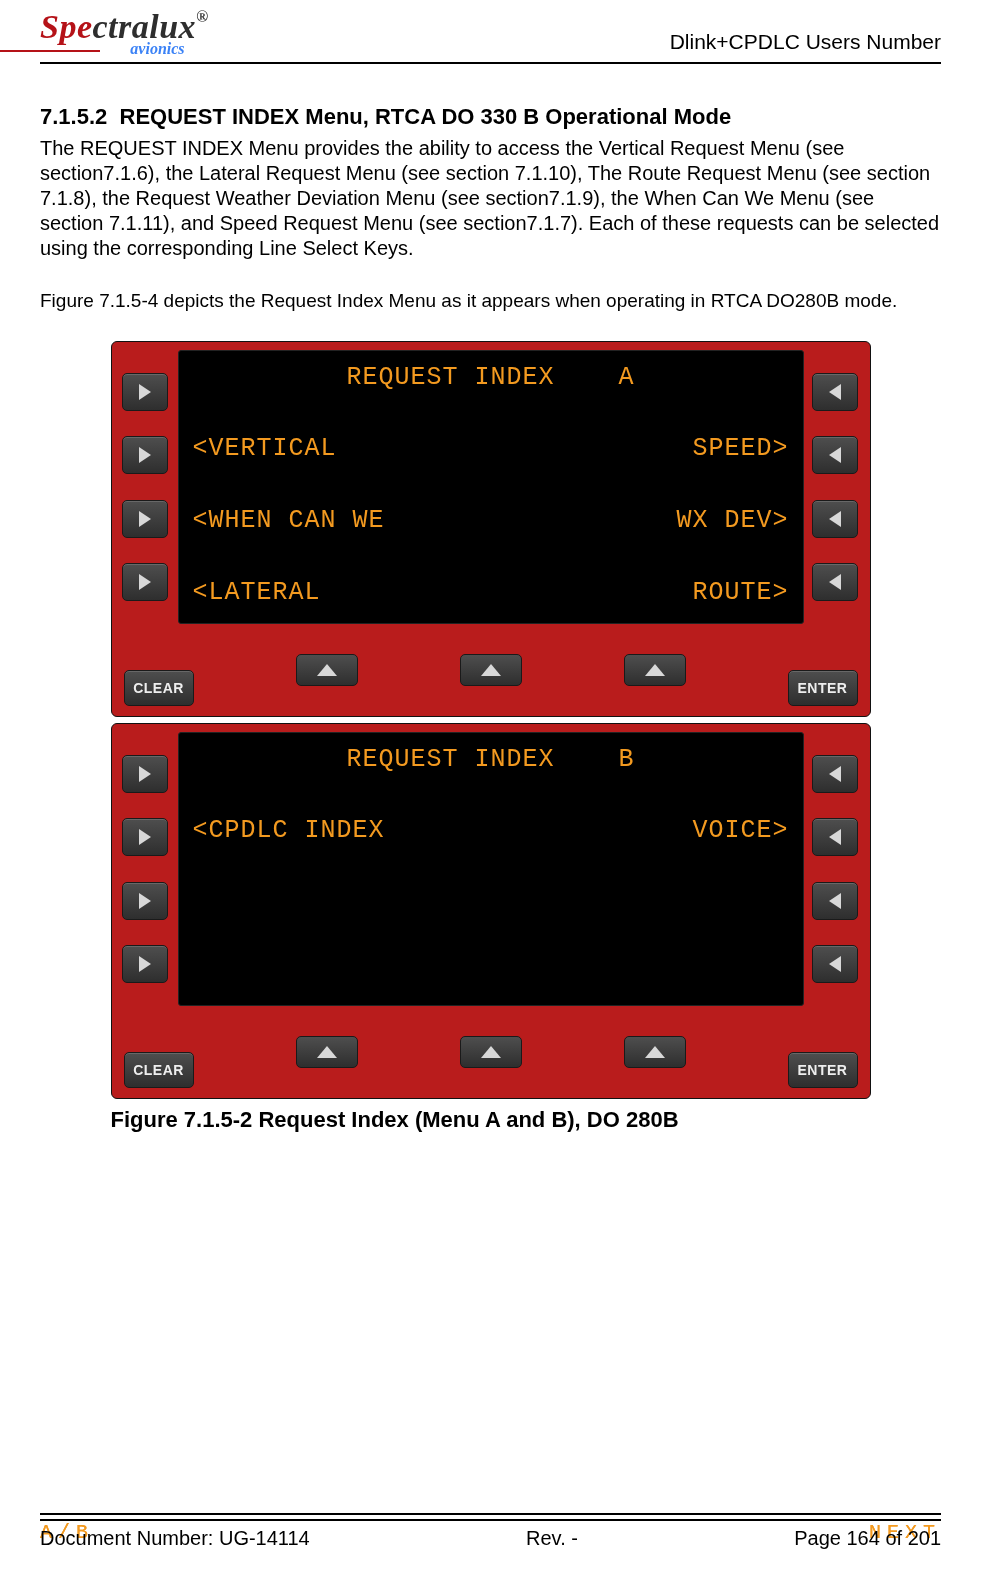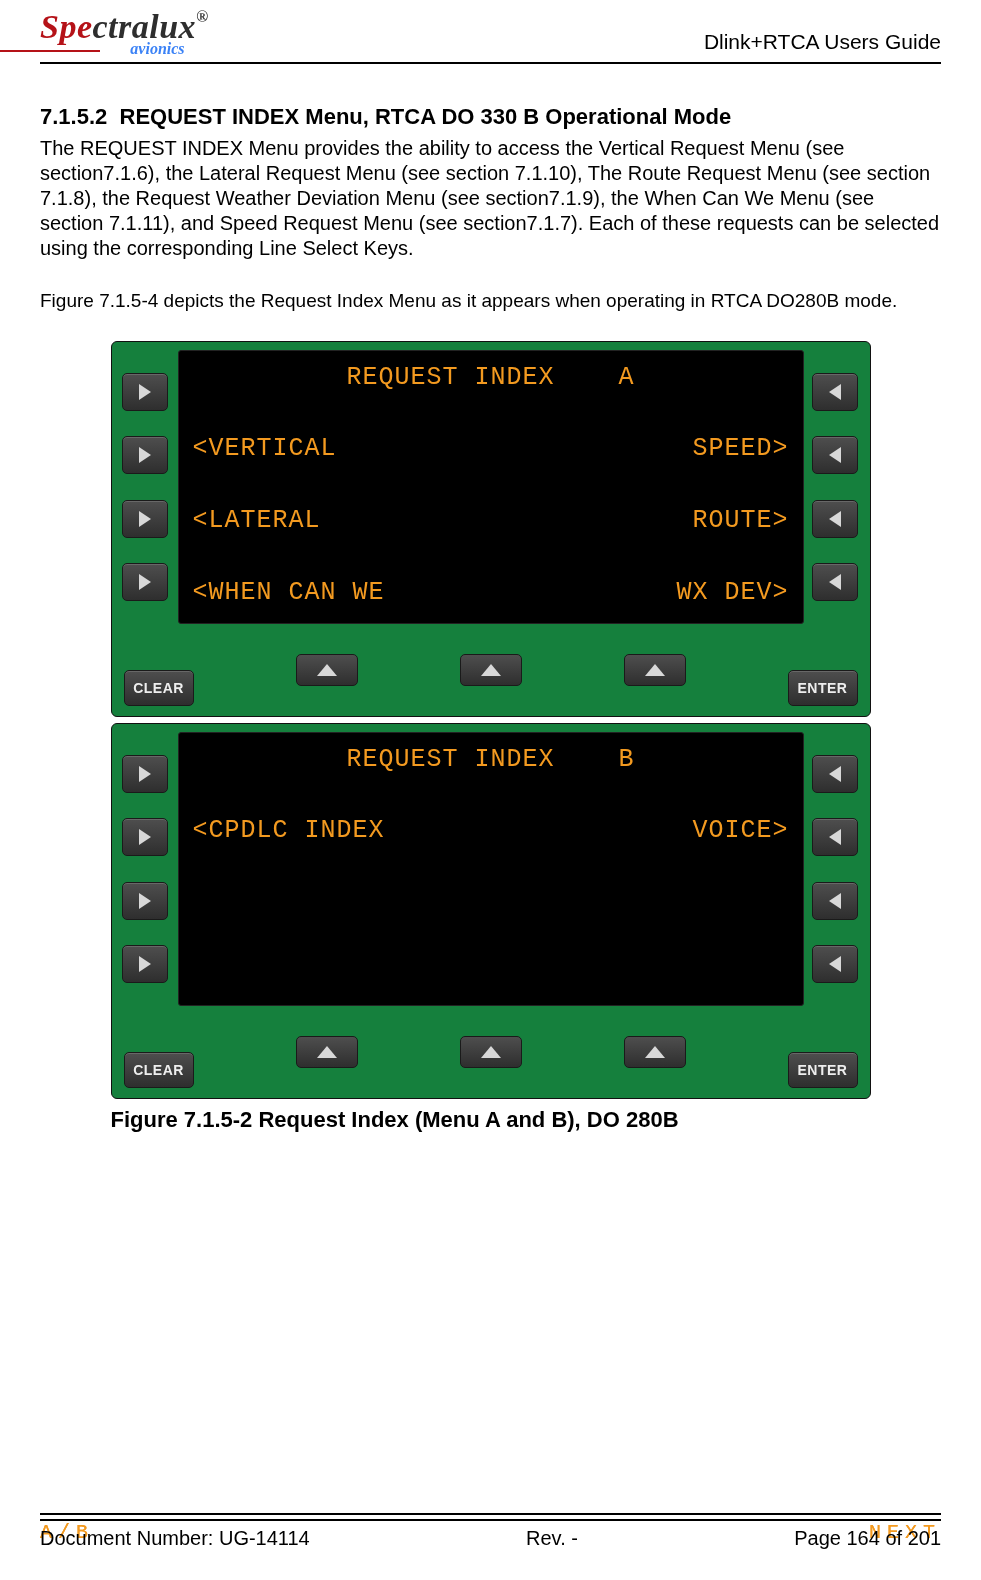--- a/index.html
+++ b/index.html
@@ -69,21 +69,21 @@
   .body-text {
     font-size: 20px;
     line-height: 1.25;
     margin-bottom: 28px;
   }
   .figure-area {
     width: 760px;
     margin: 0 auto 10px auto;
   }
   .device {
-    background: #15803d;
+    background: #b91c1c;
     border: 1px solid #111;
     border-radius: 6px;
     padding: 8px 10px 10px 10px;
     margin-bottom: 6px;
     box-sizing: border-box;
   }
   .device-top {
     display: flex;
     align-items: stretch;
     gap: 8px;
@@ -207,21 +207,21 @@
 
 <div class="page">
 
   <div class="header">
     <div class="logo">
       <div class="logo-main">
         <span class="red">Spe</span><span class="dark">ctralux</span><span class="dark" style="font-size:16px;vertical-align:top">®</span>
       </div>
       <div class="logo-sub">avionics</div>
     </div>
-    <div class="header-title">Dlink+RTCA Users Guide</div>
+    <div class="header-title">Dlink+CPDLC Users Number</div>
   </div>
 
   <div class="section-heading">
     <span>7.1.5.2</span>&nbsp;&nbsp;<span>REQUEST INDEX Menu, RTCA DO 330 B Operational Mode</span>
   </div>
 
   <div class="body-text">The REQUEST INDEX Menu provides the ability to access the Vertical Request Menu (see section7.1.6), the Lateral Request Menu (see section 7.1.10), The Route Request Menu (see section 7.1.8), the Request Weather Deviation Menu (see section7.1.9), the When Can We Menu (see section 7.1.11), and Speed Request Menu (see section7.1.7).  Each of these requests can be selected using the corresponding Line Select Keys.</div>
 
   <div class="body-text" style="font-size:19px;">Figure 7.1.5-4 depicts the Request Index Menu as it appears when operating in RTCA DO280B mode.</div>
 
@@ -243,26 +243,26 @@
               <div class="arrow arrow-right"></div>
             </div>
         </div>
         <div class="screen">
           <div class="scr-title">REQUEST INDEX    A</div>
           <div class="scr-row">
             <span>&lt;VERTICAL</span>
             <span>SPEED&gt;</span>
           </div>
           <div class="scr-row">
+            <span>&lt;WHEN CAN WE</span>
+            <span>WX DEV&gt;</span>
+          </div>
+          <div class="scr-row">
             <span>&lt;LATERAL</span>
             <span>ROUTE&gt;</span>
-          </div>
-          <div class="scr-row">
-            <span>&lt;WHEN CAN WE</span>
-            <span>WX DEV&gt;</span>
           </div>
           <div class="scr-row footer">
             <span>A/B</span>
             <span>NEXT</span>
           </div>
         </div>
         <div class="lsk-col">
           <div class="lsk-btn">
               <div class="arrow arrow-left"></div>
             </div>

